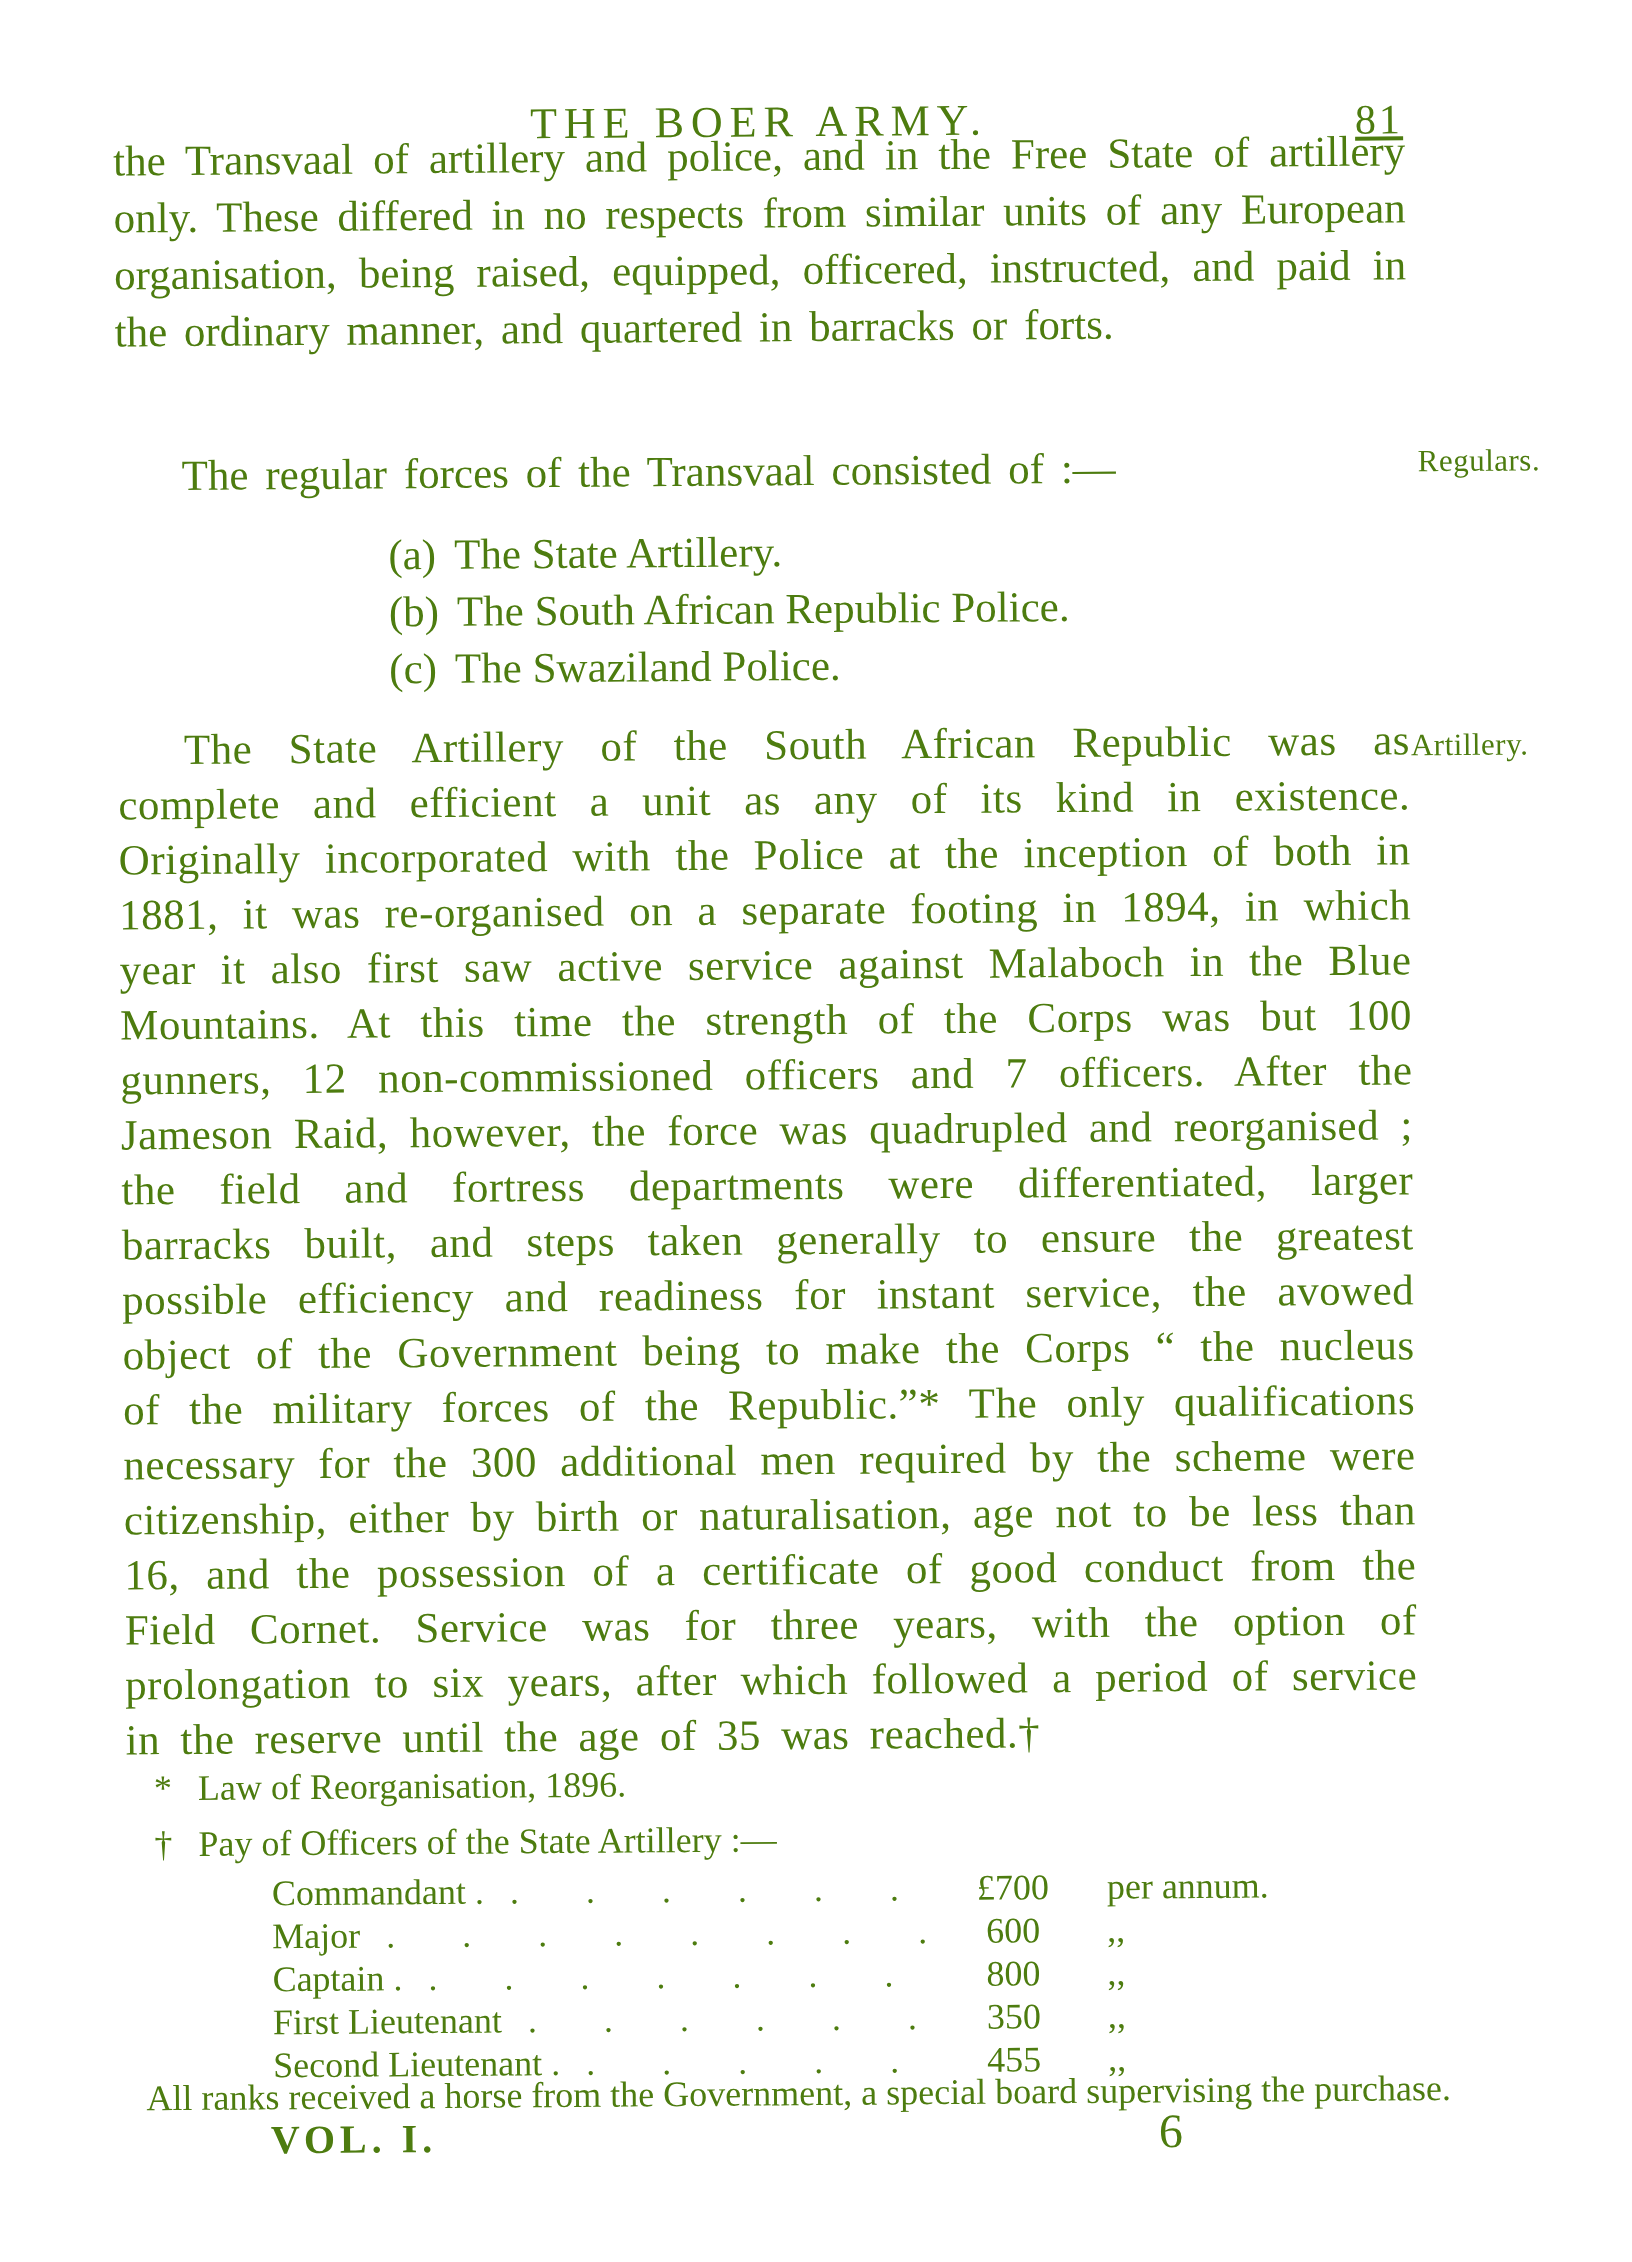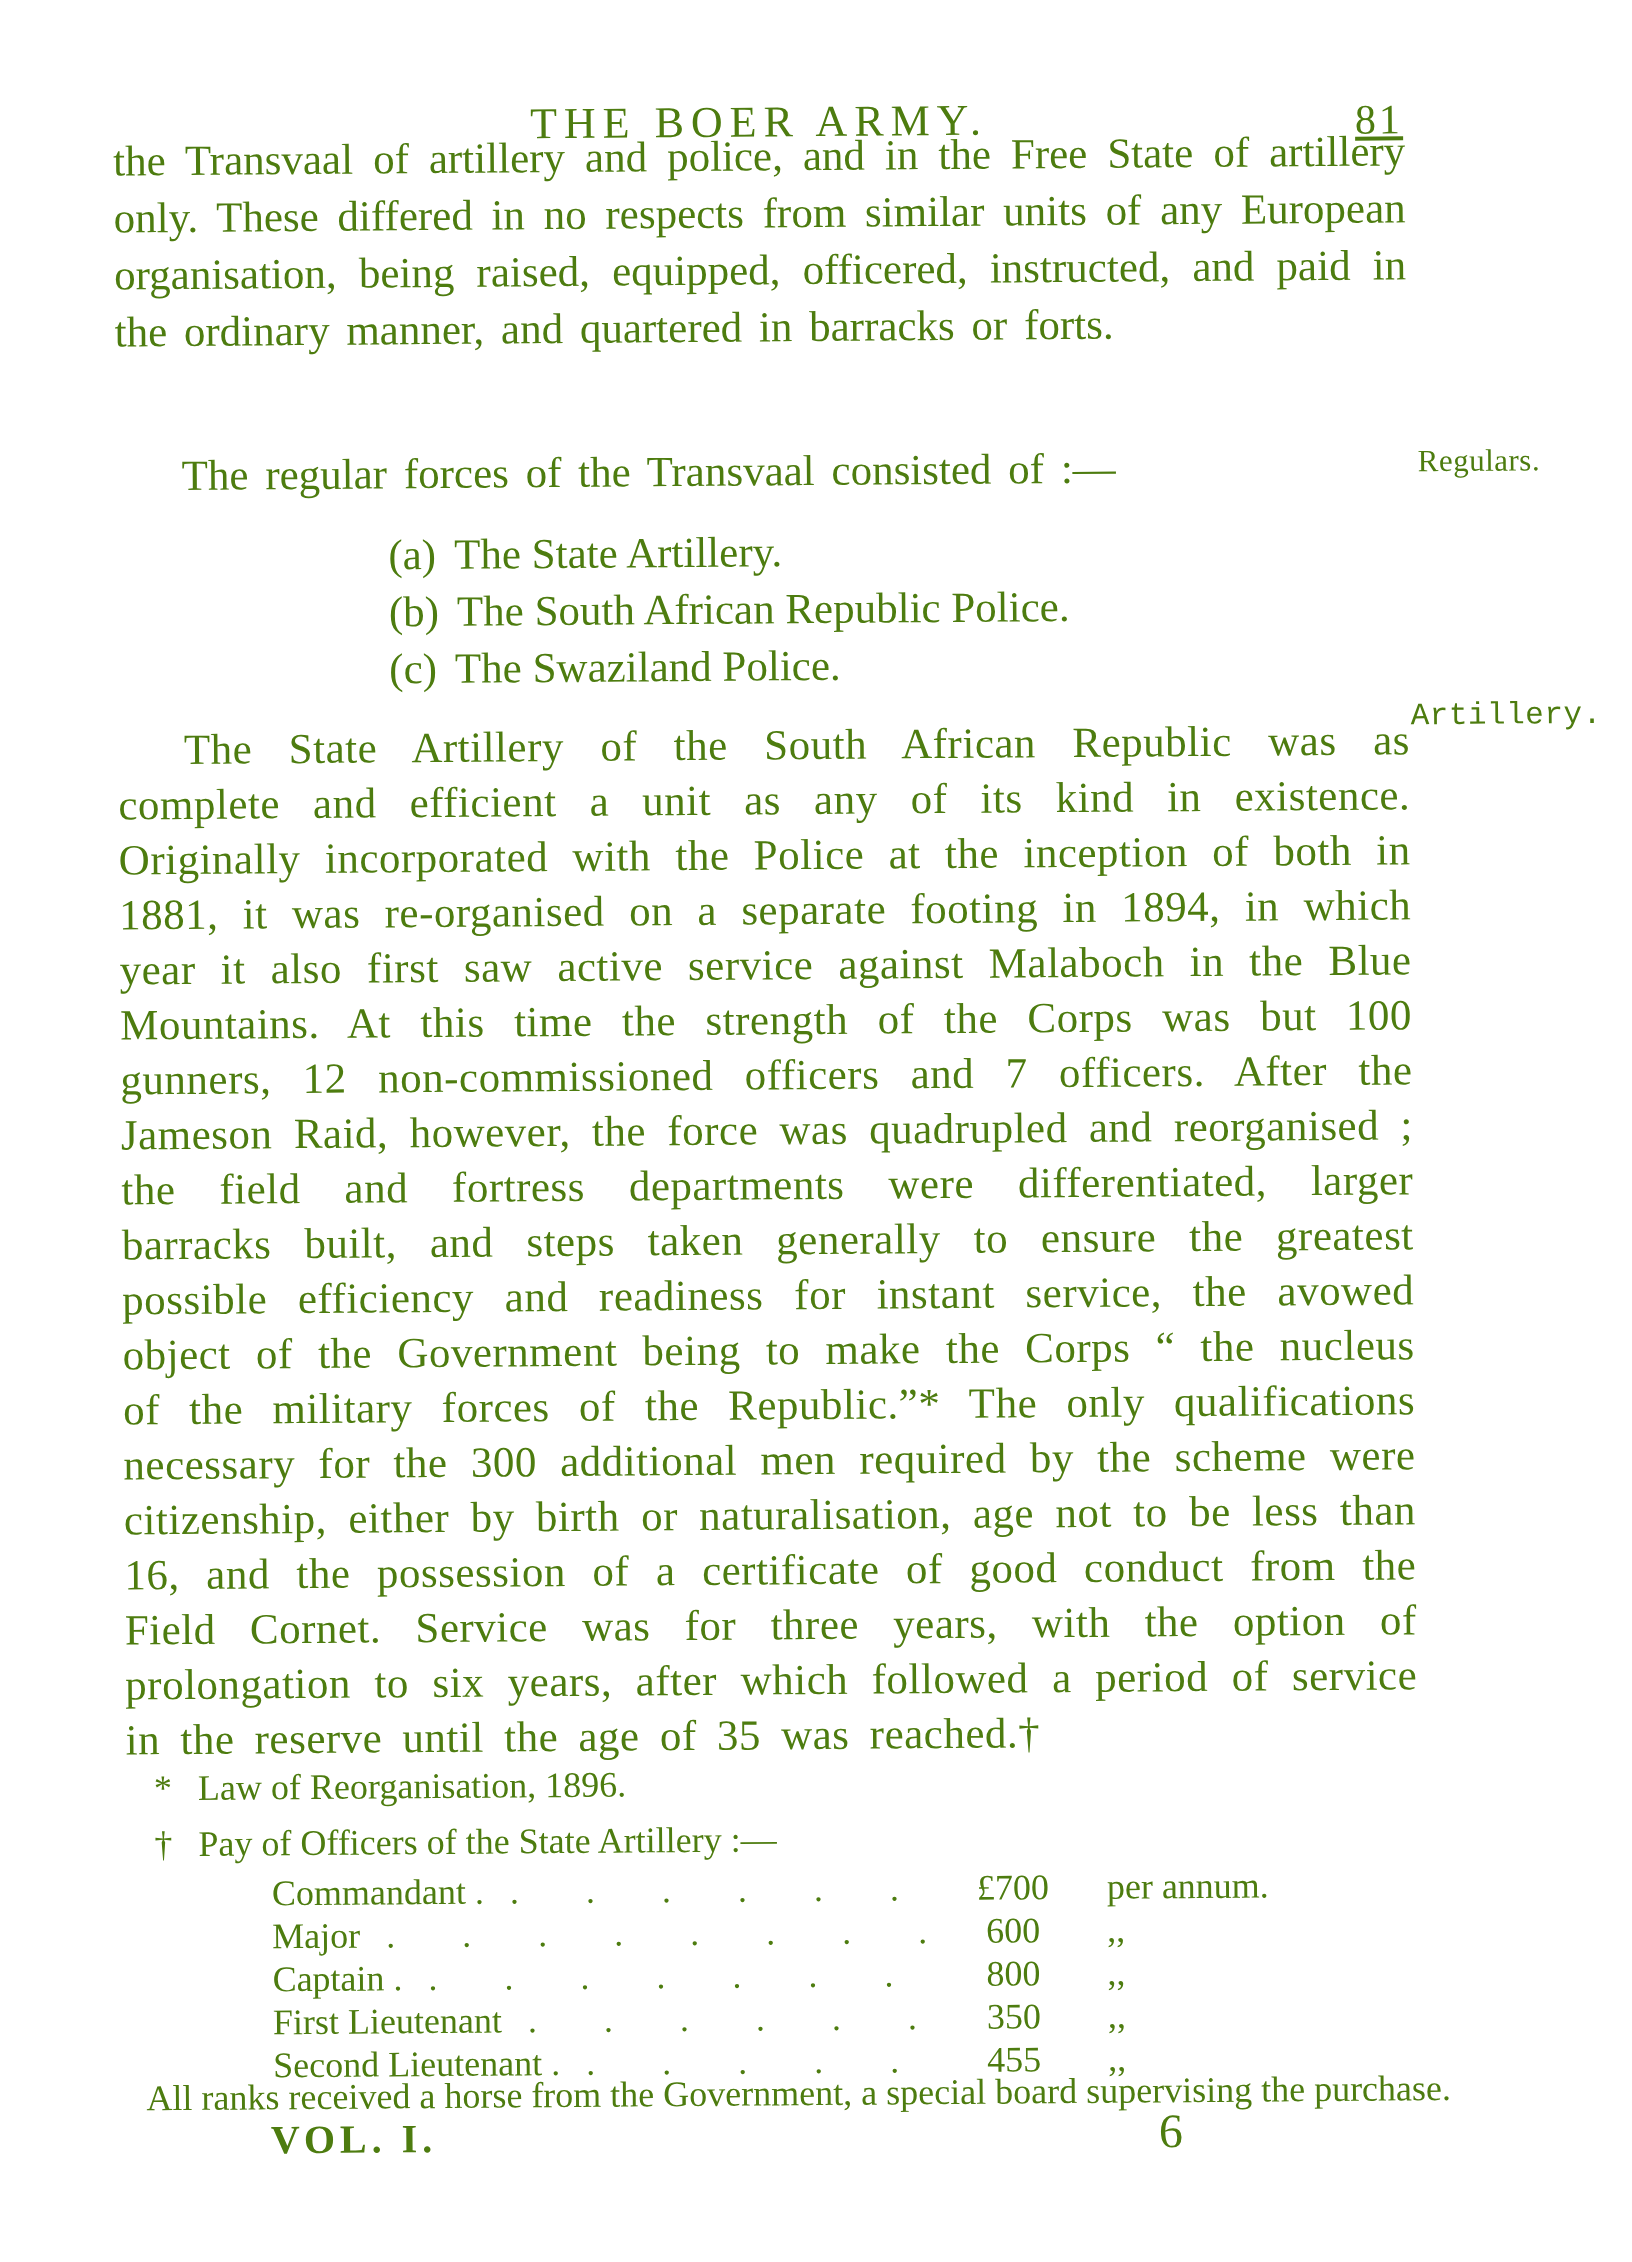--- a/index.html
+++ b/index.html
@@ -68,21 +68,21 @@
   .forces-list .marker {
     display: inline-block;
     margin-right: 18px;
   }
   .margin-note {
     position: absolute;
     font-size: 31px;
     letter-spacing: 0.5px;
   }
   .mn-regulars { left: 1422px; top: 448px; font-family: Liberation Serif, serif; }
-  .mn-artillery { left: 1413px; top: 703px; font-family: Liberation Mono, monospace; }
+  .mn-artillery { left: 1413px; top: 732px; }
   .footnote {
     position: absolute;
     left: 148px;
     font-size: 36px;
     white-space: nowrap;
   }
   .fn-law { top: 1762px; }
   .fn-pay { top: 1818px; }
   .footnote .fn-marker {
     display: inline-block;

